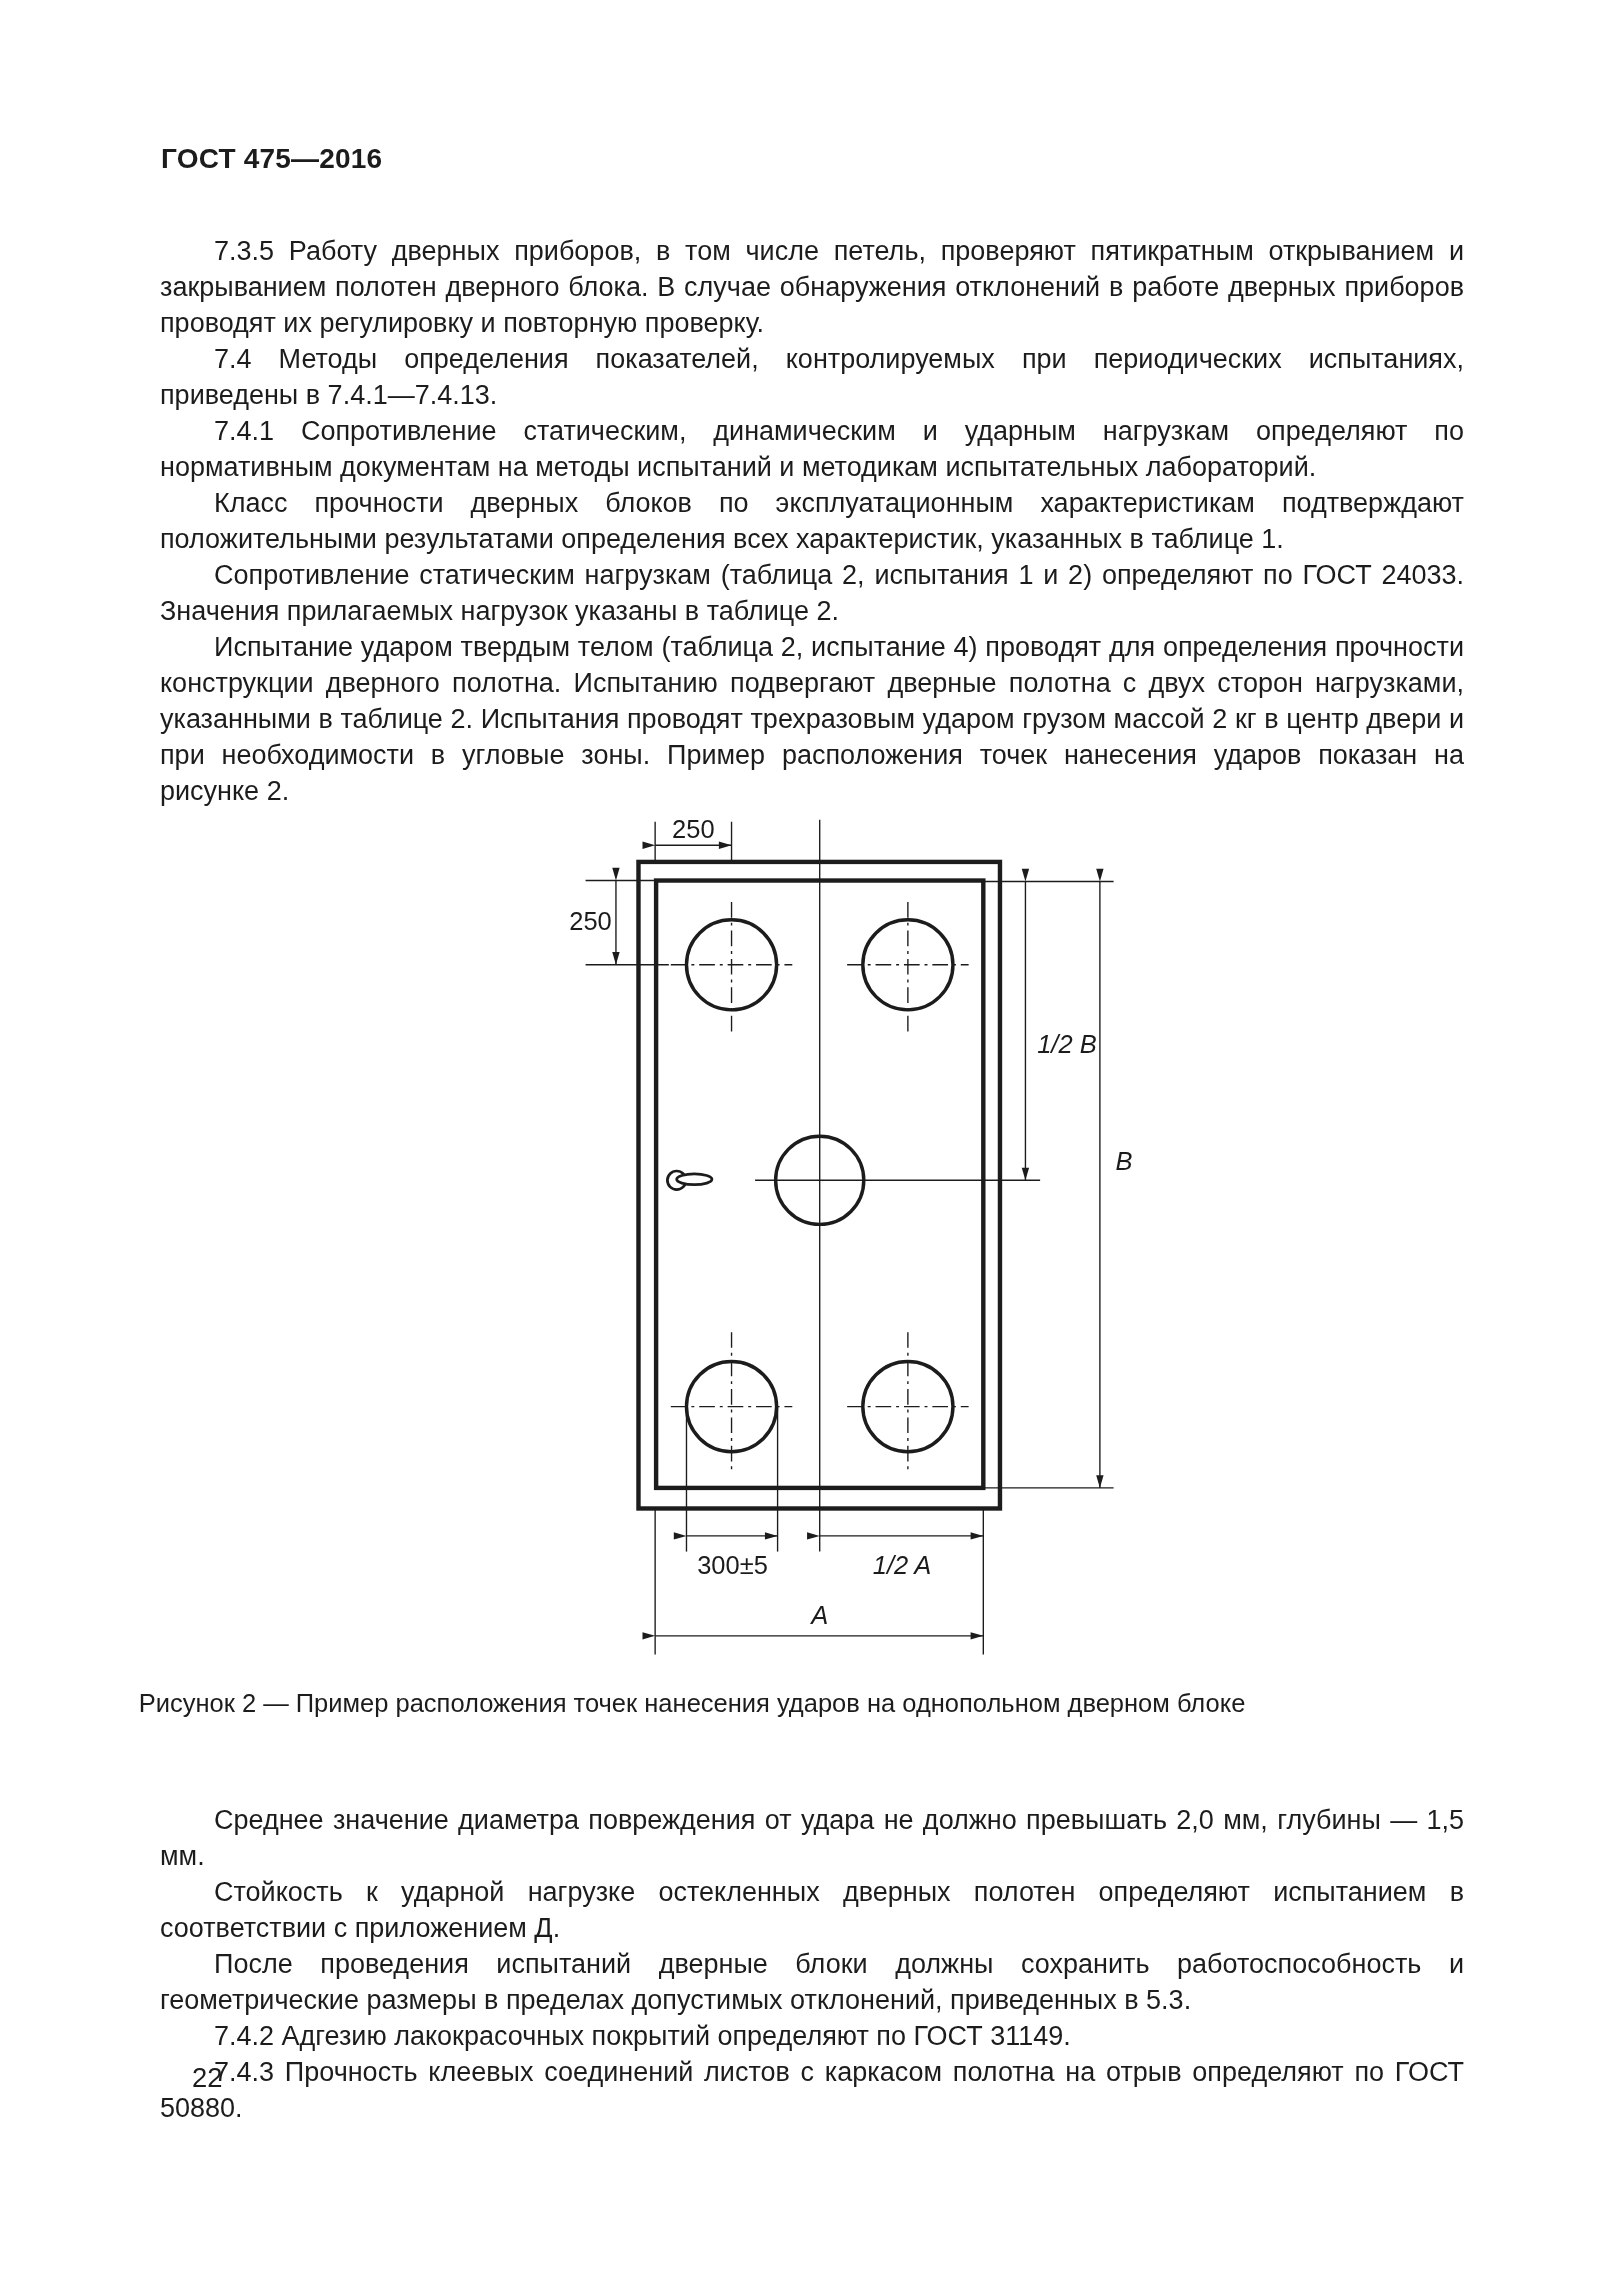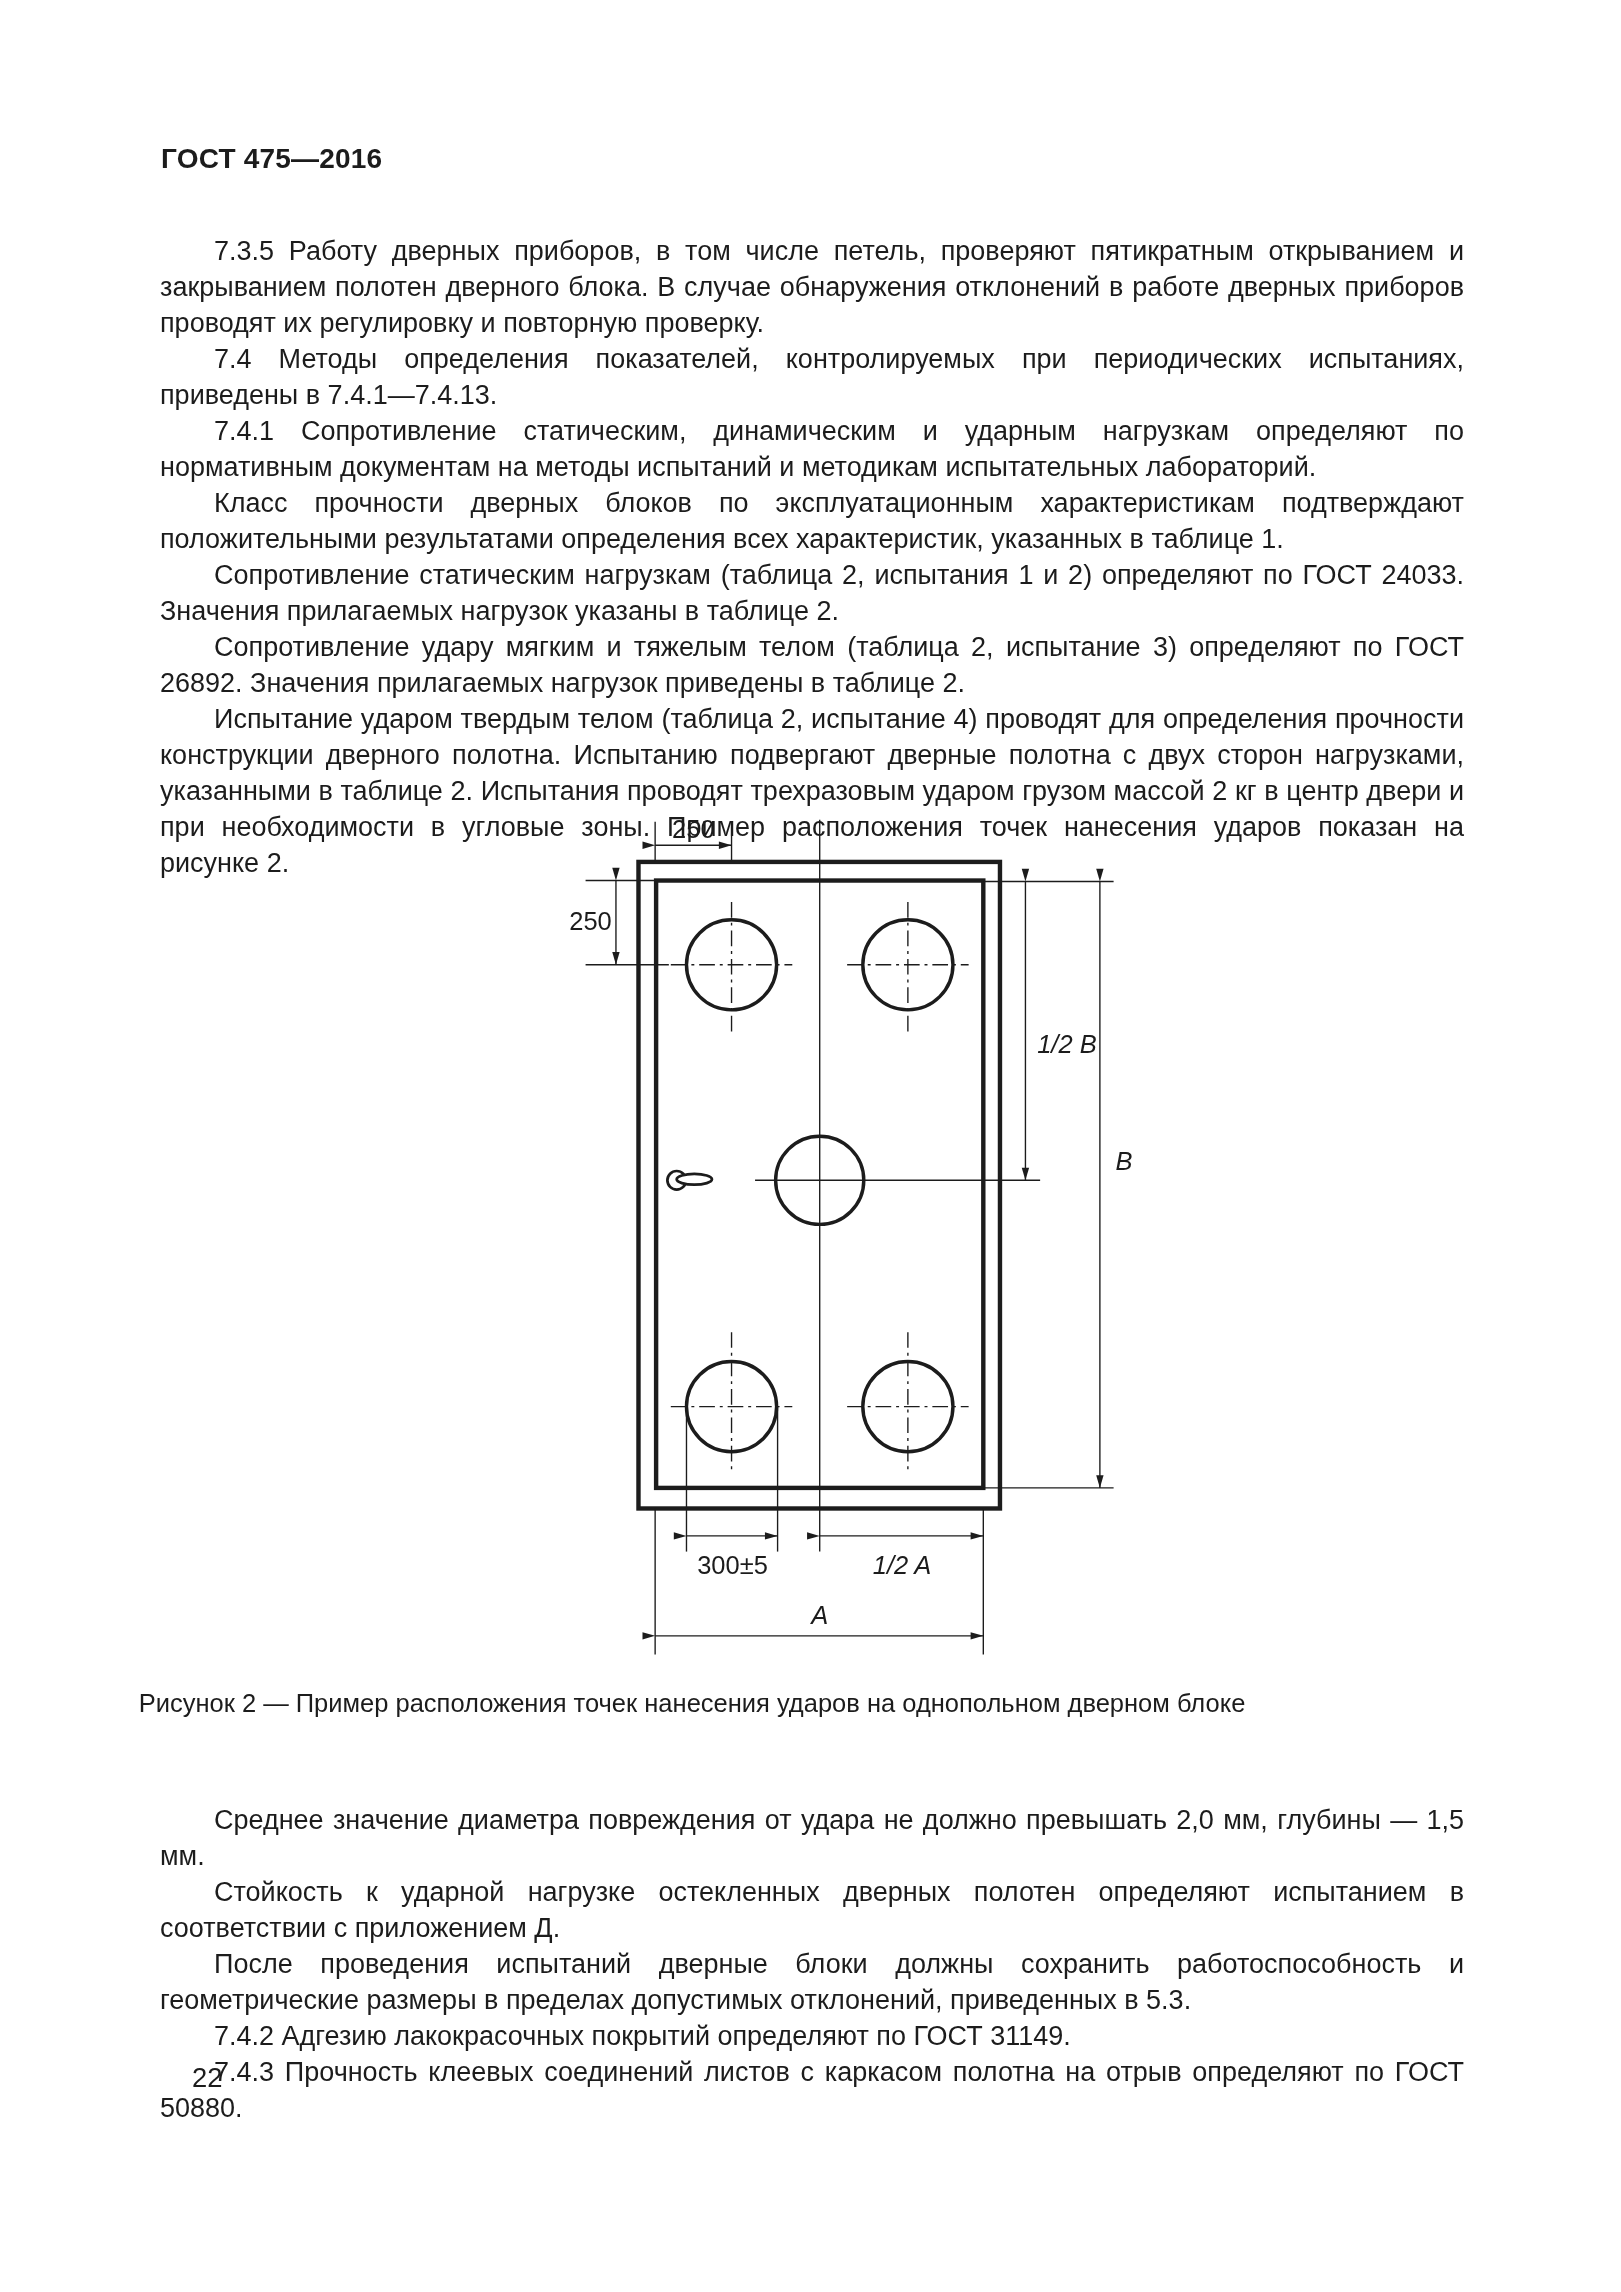--- a/index.html
+++ b/index.html
@@ -45,21 +45,20 @@
 <div class="page">
 
   <div class="doc-header">ГОСТ 475—2016</div>
 
   <div class="text-block block-a">
     <p>7.3.5 Работу дверных приборов, в том числе петель, проверяют пятикратным открыванием и закрыванием полотен дверного блока. В случае обнаружения отклонений в работе дверных приборов проводят их регулировку и повторную проверку.</p>
     <p>7.4 Методы определения показателей, контролируемых при периодических испытаниях, приведены в 7.4.1—7.4.13.</p>
     <p>7.4.1 Сопротивление статическим, динамическим и ударным нагрузкам определяют по нормативным документам на методы испытаний и методикам испытательных лабораторий.</p>
     <p>Класс прочности дверных блоков по эксплуатационным характеристикам подтверждают положительными результатами определения всех характеристик, указанных в таблице 1.</p>
     <p>Сопротивление статическим нагрузкам (таблица 2, испытания 1 и 2) определяют по ГОСТ 24033. Значения прилагаемых нагрузок указаны в таблице 2.</p>
-    <p>Сопротивление удару мягким и тяжелым телом (таблица 2, испытание 3) определяют по ГОСТ 26892. Значения прилагаемых нагрузок приведены в таблице 2.</p>
     <p>Испытание ударом твердым телом (таблица 2, испытание 4) проводят для определения прочности конструкции дверного полотна. Испытанию подвергают дверные полотна с двух сторон нагрузками, указанными в таблице 2. Испытания проводят трехразовым ударом грузом массой 2 кг в центр двери и при необходимости в угловые зоны. Пример расположения точек нанесения ударов показан на рисунке 2.</p>
   </div>
 
   <div class="figure-wrap">
     <svg viewBox="0 0 622 884" width="610" height="866">
       <defs>
         <marker id="arr" viewBox="0 0 13 8" refX="12.5" refY="4" markerWidth="14" markerHeight="9" orient="auto" markerUnits="userSpaceOnUse">
           <path d="M0.5,0.5 L12.5,4 L0.5,7.5 z" fill="#1c1c1c"></path>
         </marker>
       </defs>

